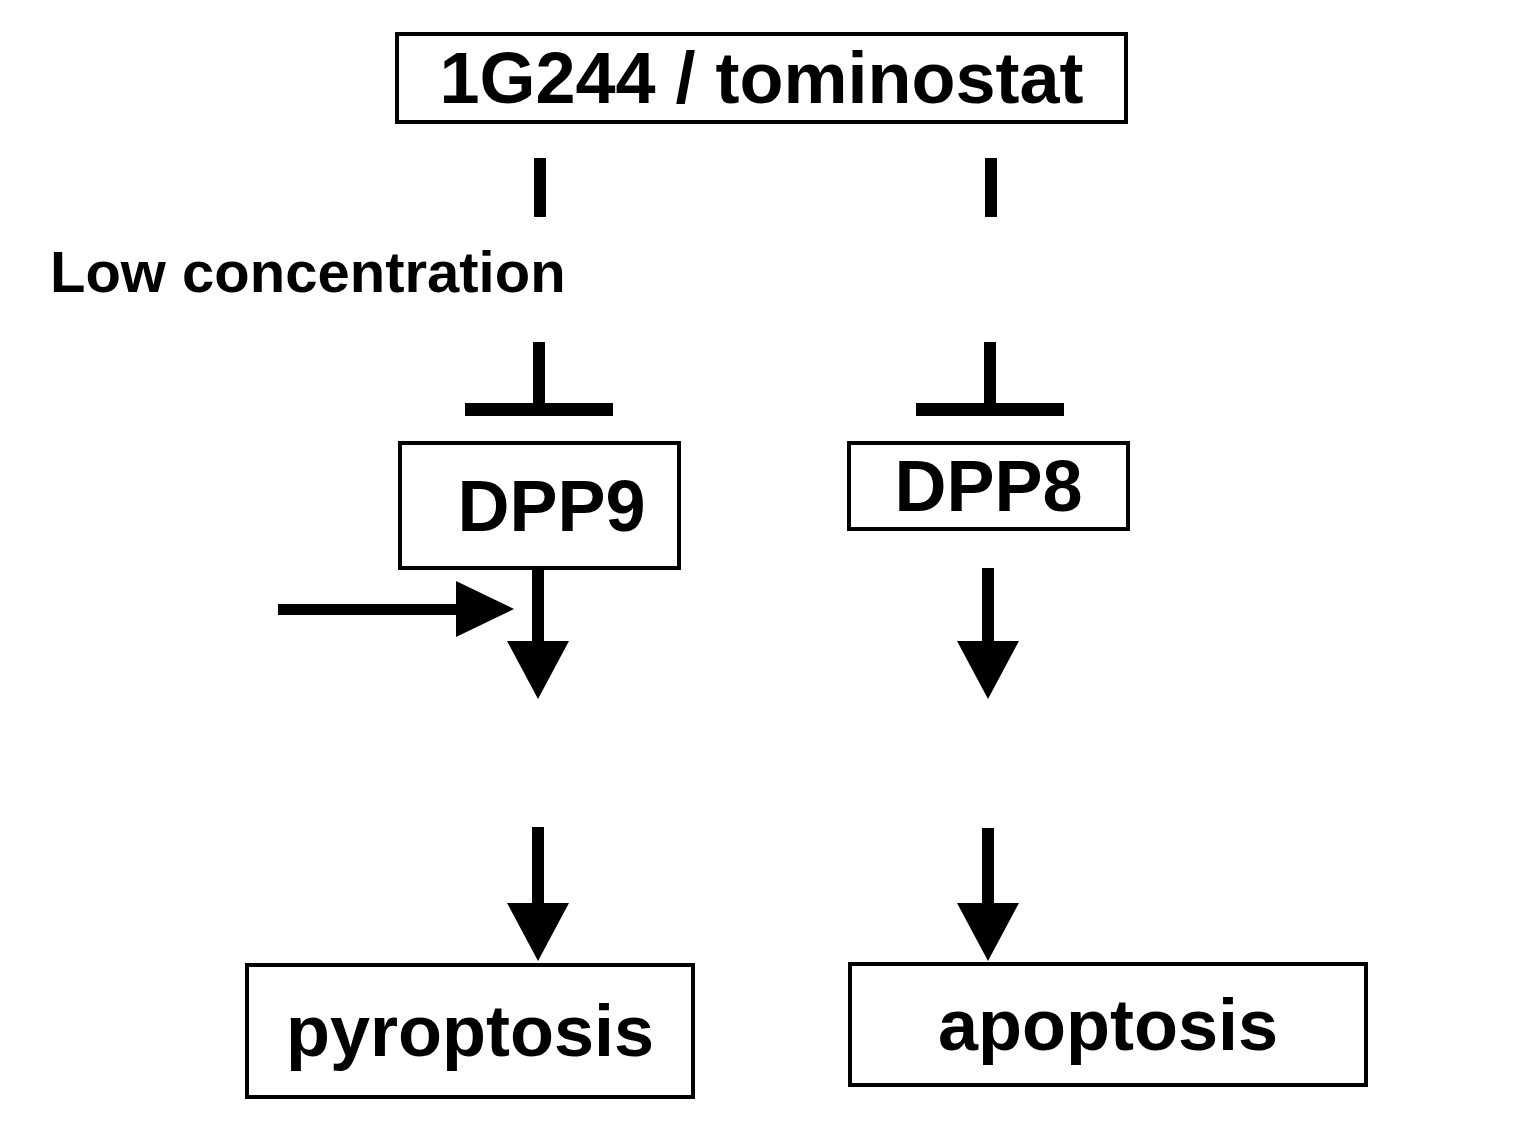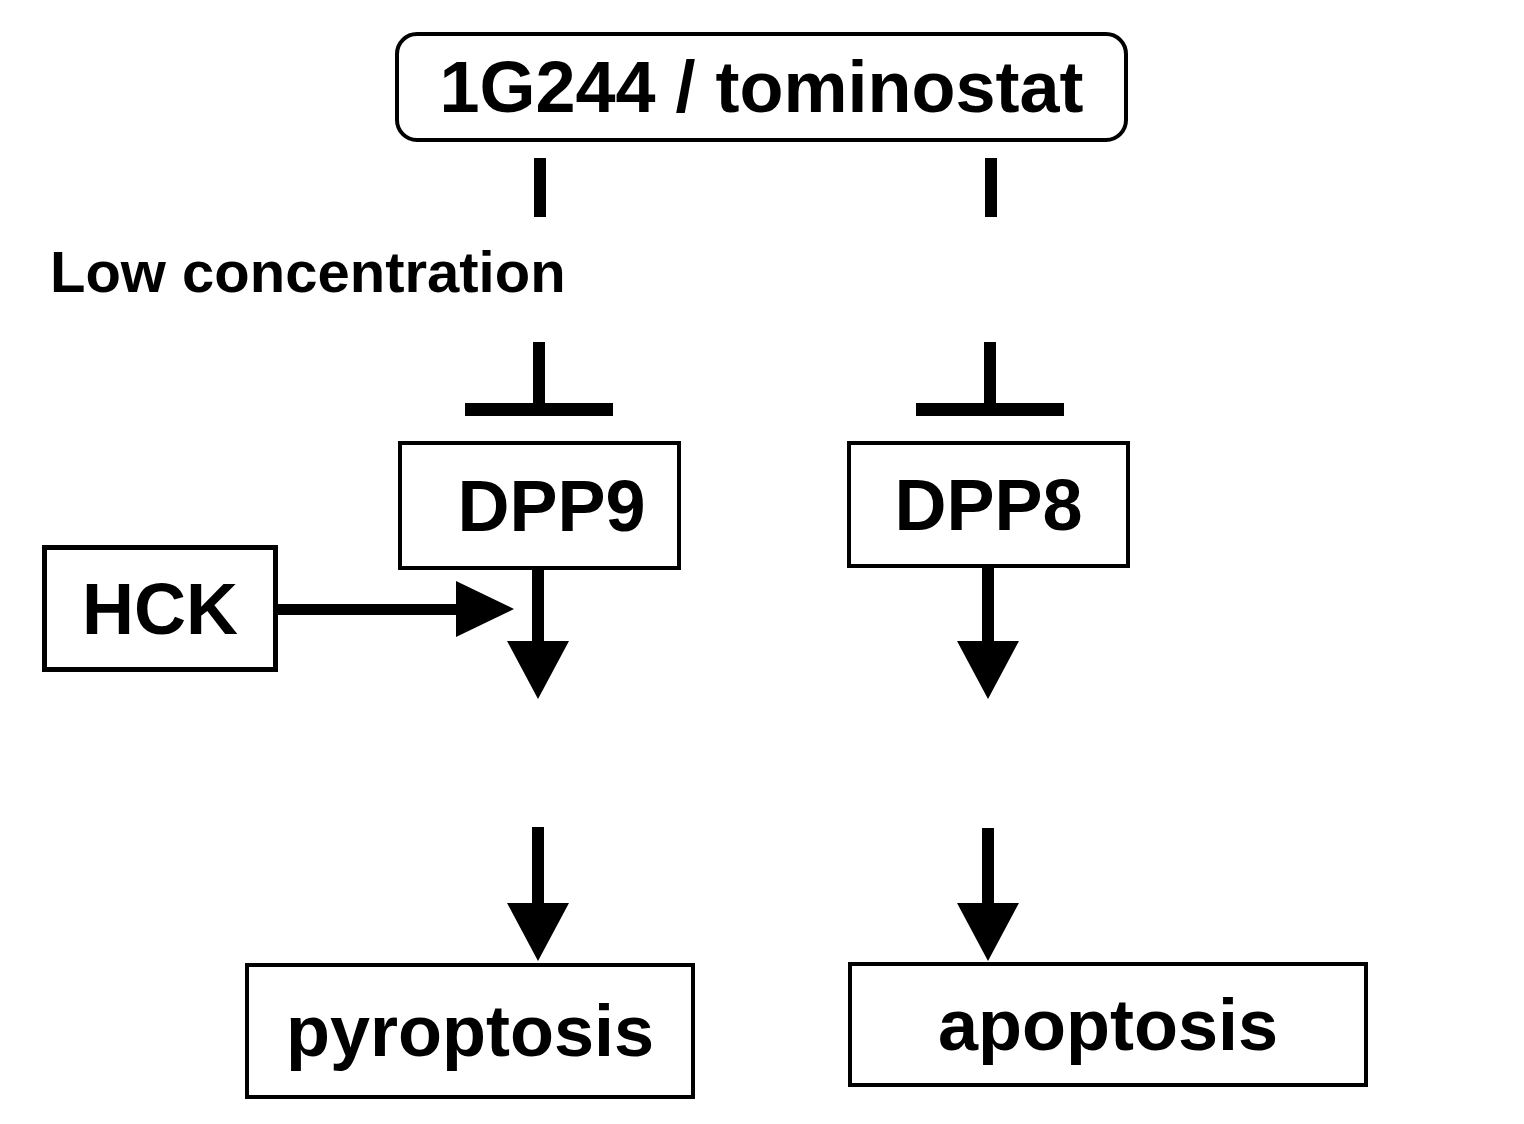--- a/index.html
+++ b/index.html
@@ -55,46 +55,43 @@
     border-top: 28px solid transparent;
     border-bottom: 28px solid transparent;
     border-left: 58px solid #000000;
   }
 </style>
 </head>
 <body>
 
 <div class="canvas">
 
-  <div class="node" style="left:395px; top:32px; width:733px; height:110px;border-radius:22px;">
+  <div class="node" style="left:395px; top:32px; width:733px; height:92px;">
     <span>1G244 / tominostat</span>
   </div>
 
   <div class="edge-seg" style="left:534px; top:158px; width:12px; height:59px;"></div>
   <div class="edge-seg" style="left:985px; top:158px; width:12px; height:59px;"></div>
 
   <div class="branch-label" style="left:50px; top:243px;">Low concentration</div>
 
   <div class="edge-seg" style="left:533px; top:342px; width:12px; height:63px;"></div>
   <div class="edge-seg" style="left:465px; top:403px; width:148px; height:13px;"></div>
 
   <div class="edge-seg" style="left:984px; top:342px; width:12px; height:63px;"></div>
   <div class="edge-seg" style="left:916px; top:403px; width:148px; height:13px;"></div>
 
   <div class="node" style="left:398px; top:441px; width:283px; height:129px;padding-left:24px;">
     <span>DPP9</span>
   </div>
 
-  <div class="node" style="left:847px; top:441px; width:283px; height:127px;">
+  <div class="node" style="left:847px; top:441px; width:283px; height:90px;">
     <span>DPP8</span>
   </div>
 
-  <div class="node" style="left:42px; top:545px; width:236px; height:127px; border-width:5px;">
-    <span>HCK</span>
-  </div>
 
   <div class="edge-seg" style="left:278px; top:604px; width:182px; height:11px;"></div>
   <div class="head-right" style="left:456px; top:581px;"></div>
 
   <div class="edge-seg" style="left:532px; top:570px; width:12px; height:75px;"></div>
   <div class="head-down" style="left:507px; top:641px;"></div>
 
   <div class="edge-seg" style="left:982px; top:568px; width:12px; height:77px;"></div>
   <div class="head-down" style="left:957px; top:641px;"></div>
 

